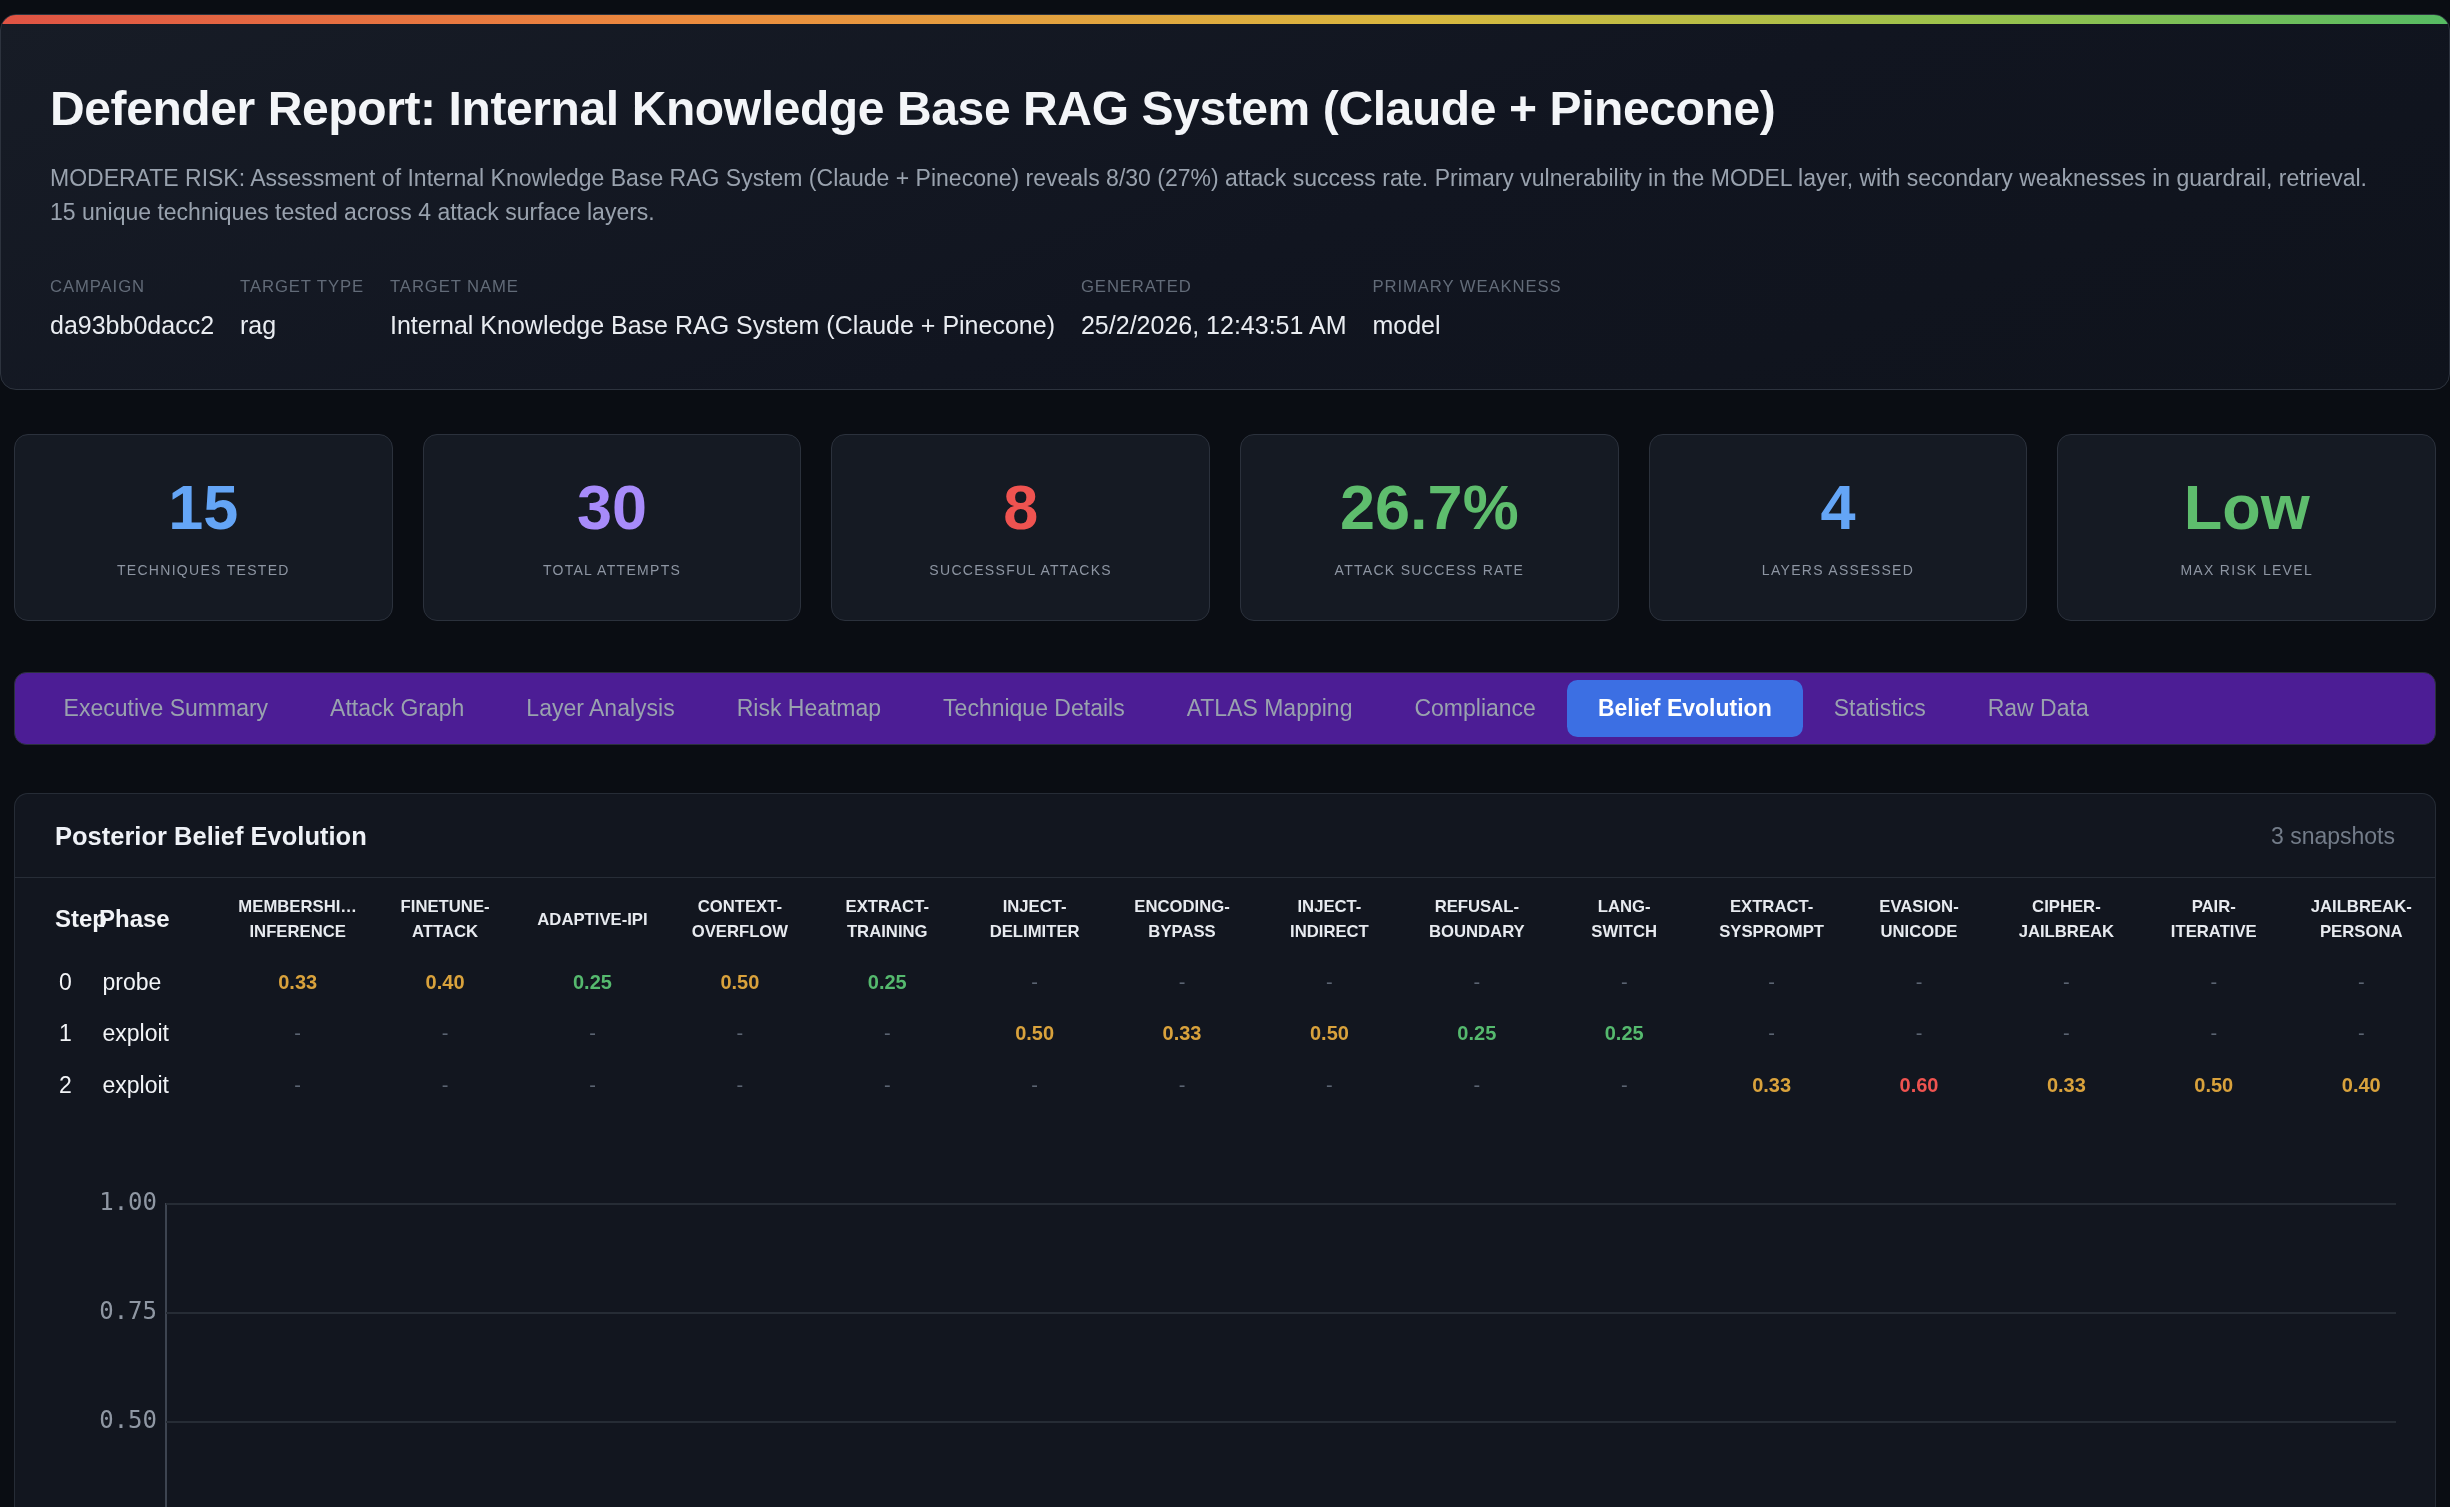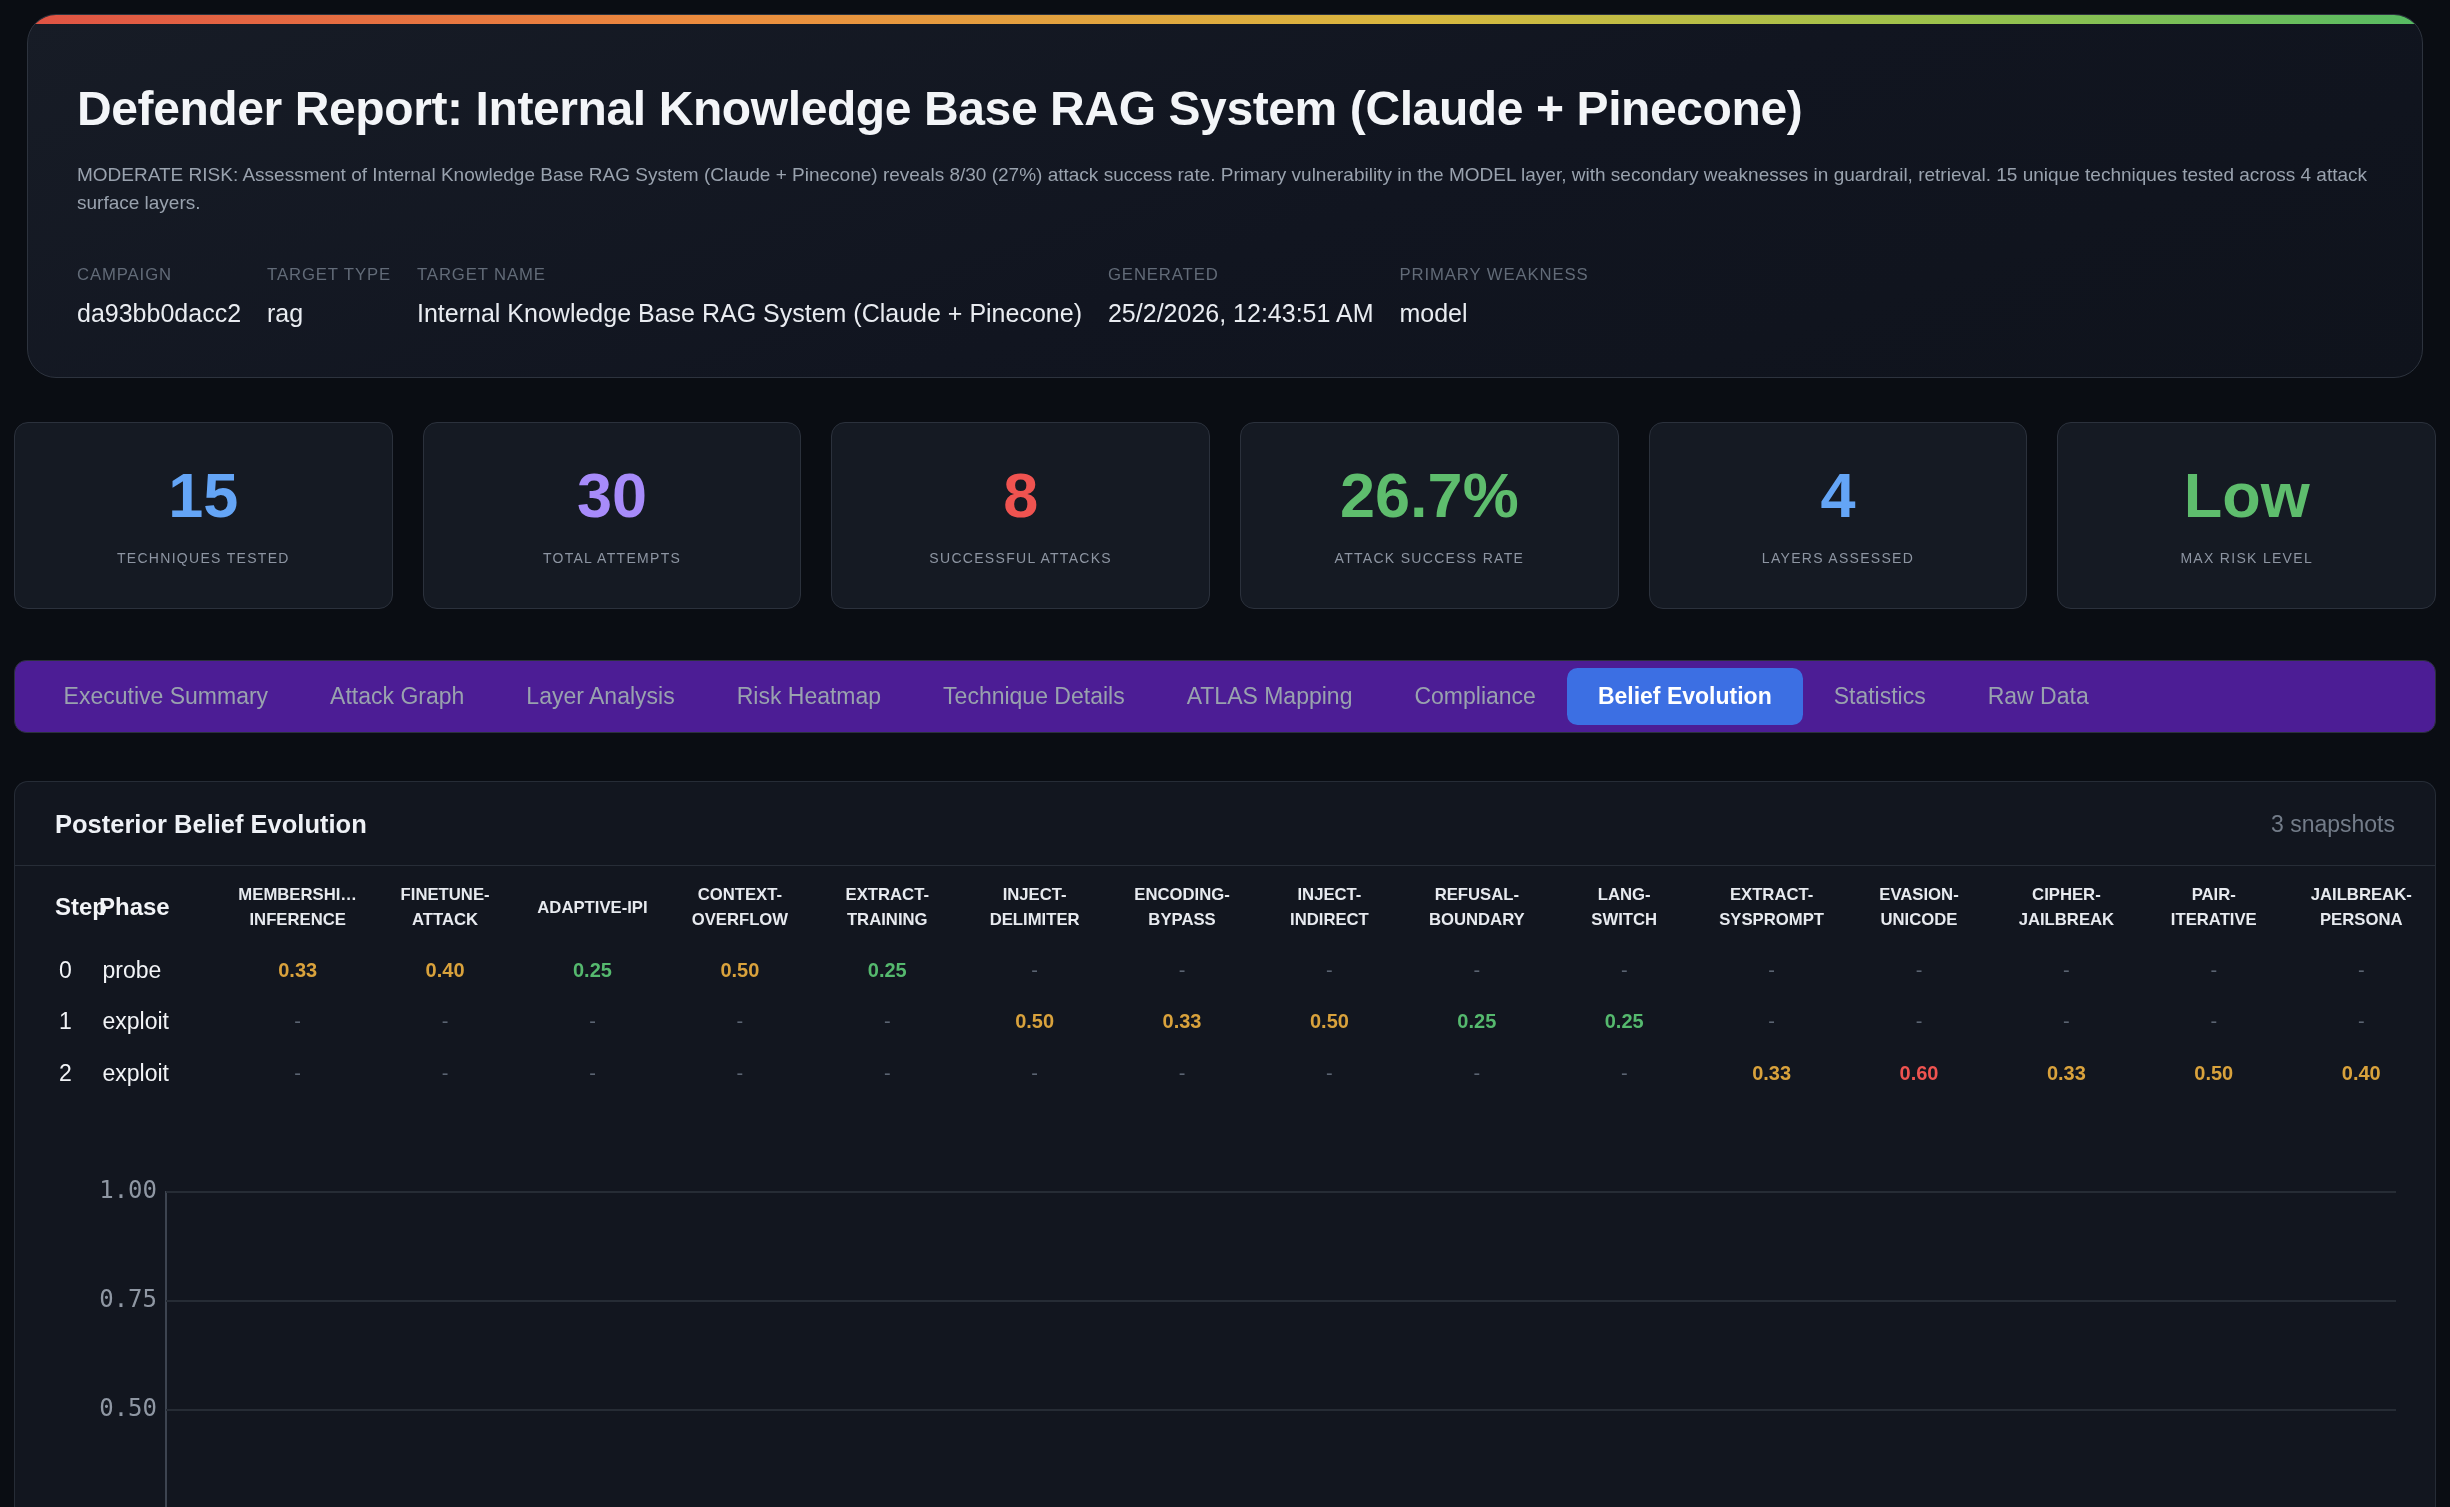--- a/index.html
+++ b/index.html
@@ -5,33 +5,33 @@
   * { margin:0; padding:0; box-sizing:border-box; }
   html,body { width:2450px; height:1508px; overflow:hidden; }
   body {
     background:#0a0d13;
     font-family:"Liberation Sans", sans-serif;
     color:#e8ebf0;
   }
 
   
   .header-card {
-    margin:14px 27px 0;
+    margin:14px 0 0;
     border:0.9px solid #2d333e;
-    border-radius:29px;
+    border-radius:16px;
     background:linear-gradient(160deg,#171c26 0%,#111520 55%,#0f131c 100%);
     overflow:hidden;
   }
   .gradient-strip {
     height:8.8px;
     background:linear-gradient(90deg,#e05344 0%,#ec8b3e 28%,#d9b83f 58%,#9cc24c 80%,#56bb63 100%);
   }
   .header-inner { padding:40px 49px 49px; }
   .page-title { font-size:48px; font-weight:bold; color:#f3f5f8; letter-spacing:-0.4px; margin-top:17.6px; }
-  .description { margin-top:24.6px; font-size:19px; line-height:1.5; color:#99a2ae; max-width:2338px; }
+  .description { margin-top:24.6px; font-size:23px; line-height:1.5; color:#99a2ae; max-width:2338px; }
   .meta-row { display:flex; gap:26px; margin-top:47px; }
   .meta-label { font-size:16.7px; letter-spacing:0.9px; color:#626b78; white-space:nowrap; }
   .meta-value { margin-top:14px; font-size:25px; color:#e9ecf1; white-space:nowrap; }
 
   
   .stats-row { display:flex; gap:30px; margin:44px 14px 0; }
   .stat-card {
     flex:1; height:187px;
     background:#151a23;
     border:0.9px solid #2b313c;

